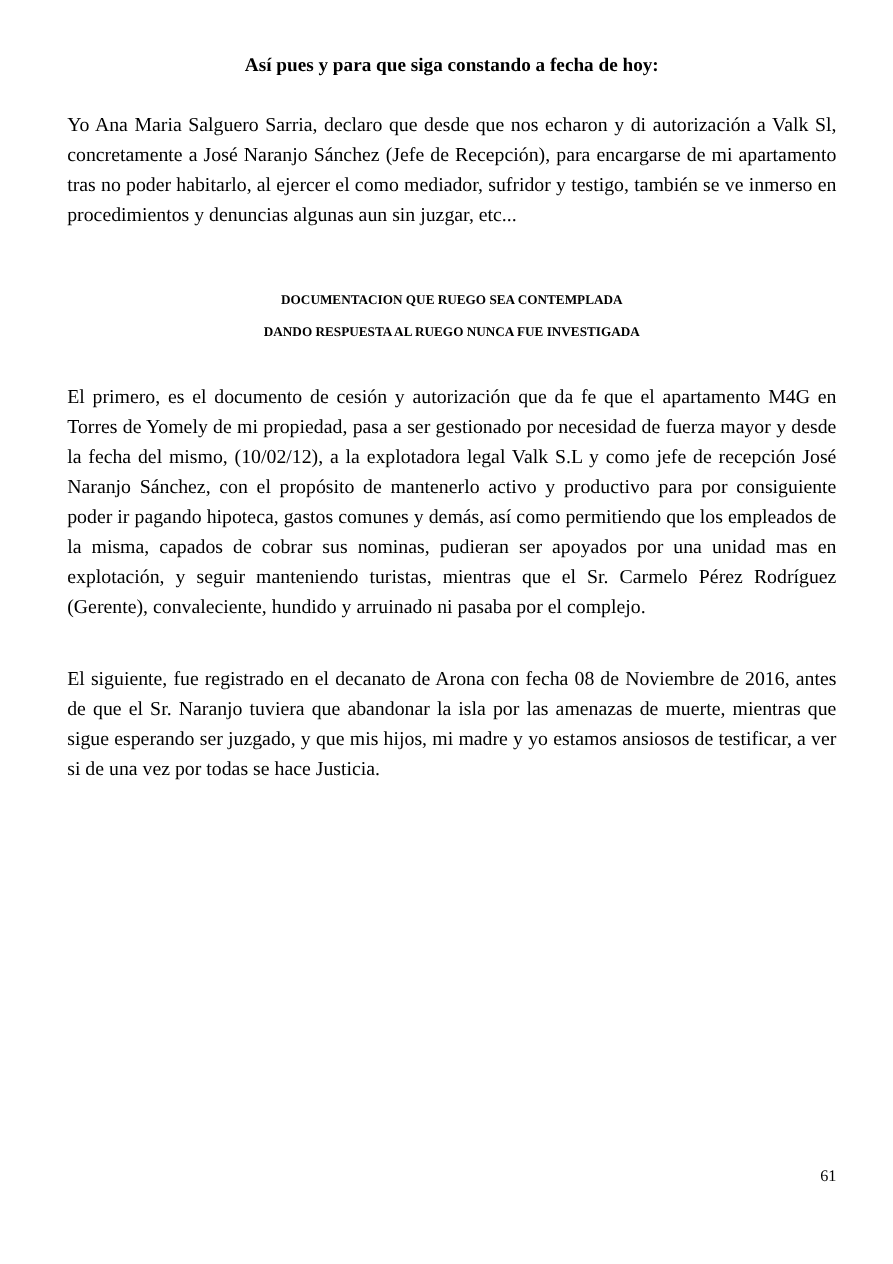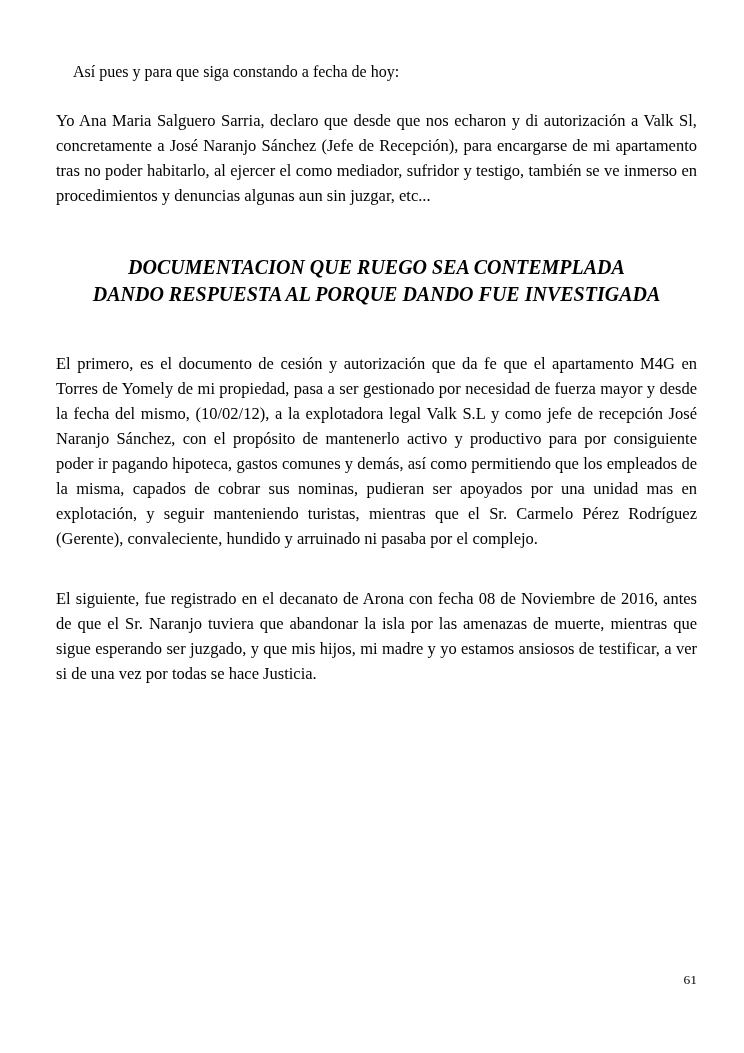--- a/index.html
+++ b/index.html
@@ -14,63 +14,62 @@
     margin: 0 auto;
     background: #ffffff;
     color: #000000;
     font-family: "Liberation Serif", "DejaVu Serif", serif;
     overflow: hidden;
     box-sizing: border-box;
     padding: 46px 47px 0 56px;
   }
   .top-heading {
     font-size: 16px;
-    font-weight: normal;
-    text-align: left;
+    font-weight: bold;
+    text-align: center;
     line-height: 18px;
-    margin: 17px;
+    margin: 0;
   }
   .body-paragraph {
     font-size: 16.5px;
     line-height: 25px;
     text-align: justify;
     margin: 0;
   }
   .para-1 { margin-top: 27px; }
   .section-heading {
-    font-size: 20px;
+    font-size: 11px;
     font-weight: bold;
     text-align: center;
     line-height: 27px;
     margin: 0;
     margin-top: 46px;
-    font-style: italic;
   }
-  .para-2 { margin-top: 43px; }
+  .para-2 { margin-top: 27px; }
   .para-3 { margin-top: 35px; }
   .page-number {
     position: absolute;
     right: 47px;
     top: 972px;
     font-size: 13.5px;
     line-height: 16px;
   }
 </style>
 </head>
 <body>
 
 <div class="page">
 
   <p class="top-heading">Así pues y para que siga constando a fecha de hoy:</p>
 
   <p class="body-paragraph para-1">Yo Ana Maria Salguero Sarria, declaro que desde que nos echaron y di autorización a Valk Sl, concretamente a José Naranjo Sánchez (Jefe de Recepción), para encargarse de mi apartamento tras no poder habitarlo, al ejercer el como mediador, sufridor y testigo, también se ve inmerso en procedimientos y denuncias algunas aun sin juzgar, etc...</p>
 
   <div class="section-heading">
     <div>DOCUMENTACION QUE RUEGO SEA CONTEMPLADA</div>
-    <div>DANDO RESPUESTA AL PORQUE DANDO FUE INVESTIGADA</div>
+    <div>DANDO RESPUESTA AL RUEGO NUNCA FUE INVESTIGADA</div>
   </div>
 
   <p class="body-paragraph para-2">El primero, es el documento de cesión y autorización que da fe que el apartamento M4G en Torres de Yomely de mi propiedad, pasa a ser gestionado por necesidad de fuerza mayor y desde la fecha del mismo, (10/02/12), a la explotadora legal Valk S.L y como jefe de recepción José Naranjo Sánchez, con el propósito de mantenerlo activo y productivo para por consiguiente poder ir pagando hipoteca, gastos comunes y demás, así como permitiendo que los empleados de la misma, capados de cobrar sus nominas, pudieran ser apoyados por una unidad mas en explotación, y seguir manteniendo turistas, mientras que el Sr. Carmelo Pérez Rodríguez (Gerente), convaleciente, hundido y arruinado ni pasaba por el complejo.</p>
 
   <p class="body-paragraph para-3">El siguiente, fue registrado en el decanato de Arona con fecha 08 de Noviembre de 2016, antes de que el Sr. Naranjo tuviera que abandonar la isla por las amenazas de muerte, mientras que sigue esperando ser juzgado, y que mis hijos, mi madre y yo estamos ansiosos de testificar, a ver si de una vez por todas se hace Justicia.</p>
 
   <div class="page-number">61</div>
 
 </div>
 

